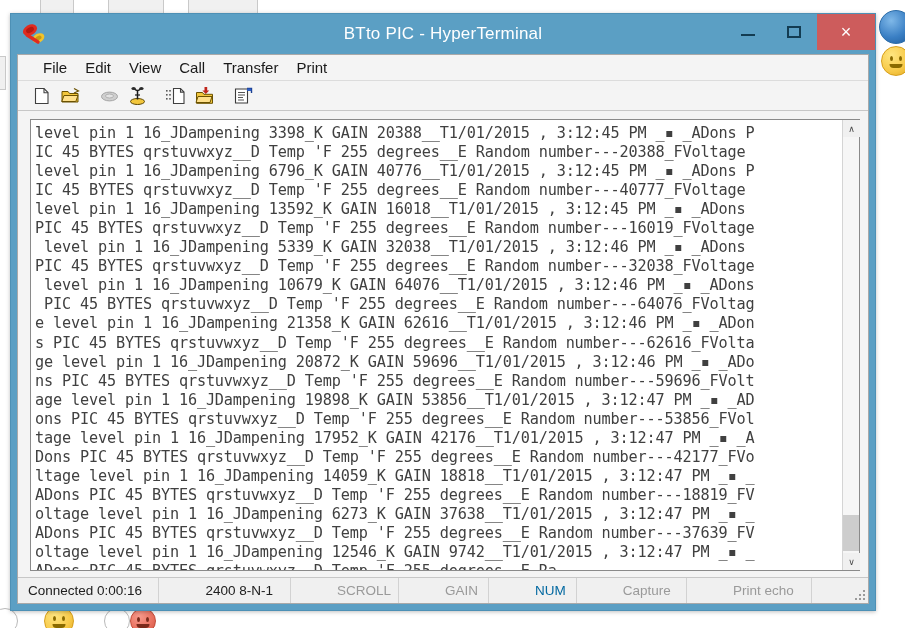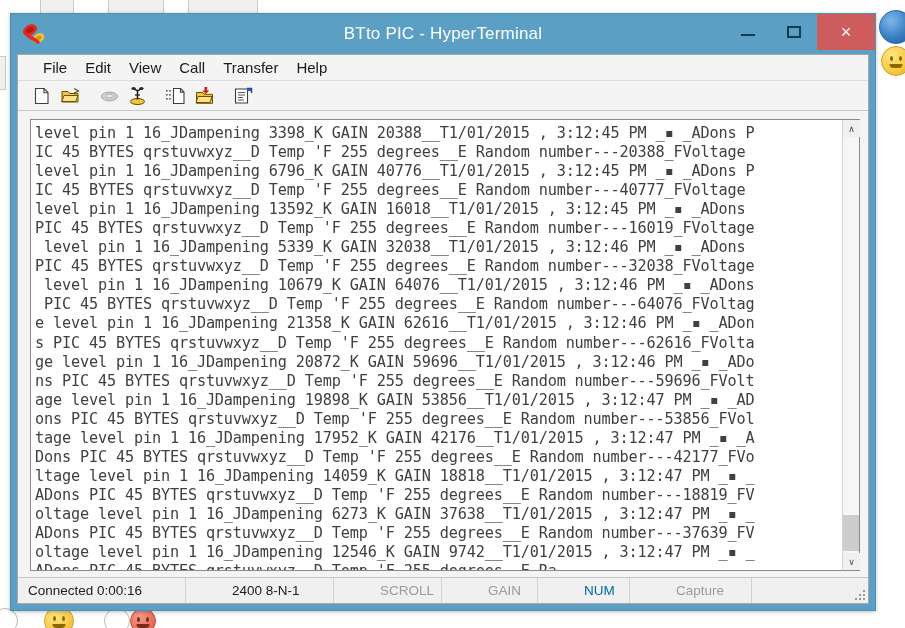--- a/index.html
+++ b/index.html
@@ -293,21 +293,21 @@
     </div>
 
     <div id="client">
 
       <div id="menubar">
         <div class="menu-item">File</div>
         <div class="menu-item">Edit</div>
         <div class="menu-item">View</div>
         <div class="menu-item">Call</div>
         <div class="menu-item">Transfer</div>
-        <div class="menu-item">Help</div>
+        <div class="menu-item">Print</div>
       </div>
 
       <div id="toolbar">
 
         <div class="tool-btn">
           <svg width="16" height="18" viewBox="0 0 16 18">
             <path d="M1.5 1.5h8.5l4 4v11h-12.5z" fill="#ffffff" stroke="#404040" stroke-width="1.1"></path>
             <path d="M10 1.5v4.2h4" fill="none" stroke="#404040" stroke-width="1.1"></path>
           </svg>
         </div>
@@ -395,20 +395,21 @@
         </div>
       </div>
 
       <div id="statusbar">
         <div class="status-cell" id="s-connected">Connected 0:00:16</div>
         <div class="status-cell" id="s-settings">2400 8-N-1</div>
         <div class="status-cell dim" id="s-scroll">SCROLL</div>
         <div class="status-cell dim" id="s-caps">GAIN</div>
         <div class="status-cell" id="s-num">NUM</div>
         <div class="status-cell dim" id="s-capture">Capture</div>
+        <div class="status-cell dim" id="s-print">Print echo</div>
         <div class="status-cell grow">
           <span id="resize-grip">
             <span class="grip-dot" style="right:0px;  bottom:0px;"></span>
             <span class="grip-dot" style="right:4px;  bottom:0px;"></span>
             <span class="grip-dot" style="right:8px;  bottom:0px;"></span>
             <span class="grip-dot" style="right:0px;  bottom:4px;"></span>
             <span class="grip-dot" style="right:4px;  bottom:4px;"></span>
             <span class="grip-dot" style="right:0px;  bottom:8px;"></span>
           </span>
         </div>

